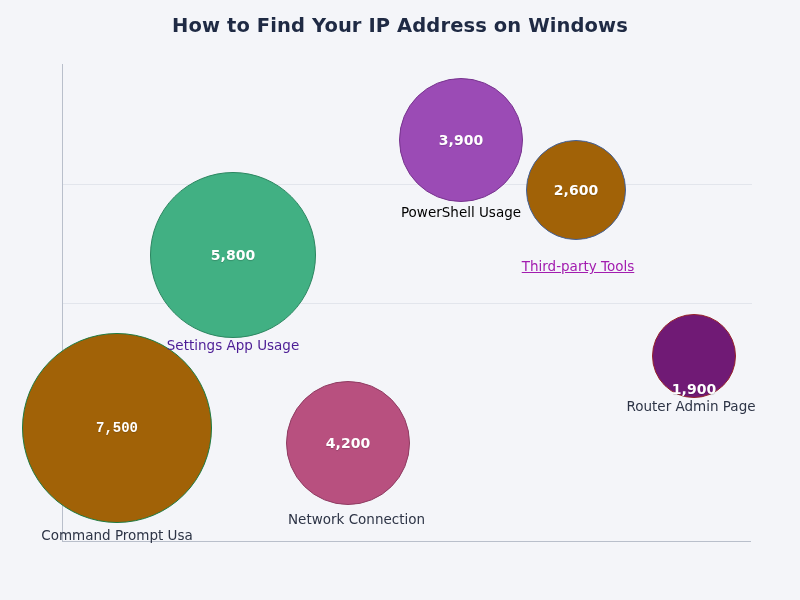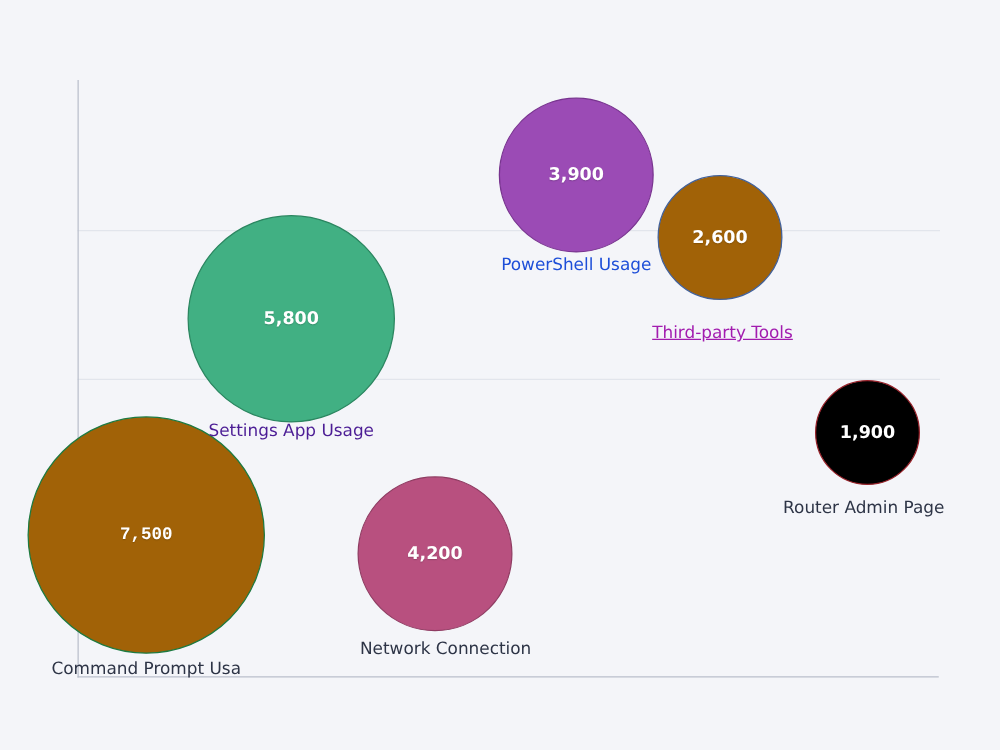--- a/index.html
+++ b/index.html
@@ -85,20 +85,21 @@
     white-space: nowrap;
     text-align: center;
     transform: translateX(-50%);
   }
 </style>
 </head>
 <body>
 
 <div id="chart-root">
 
+  <div id="chart-title">How to Find Your IP Address on Windows</div>
 
   <div id="plot-area">
       <div class="gridline" style="top: 120px; background: rgb(226, 229, 236);"></div>
       <div class="gridline" style="top: 239px; background: rgb(226, 229, 236);"></div>
     </div>
 
   <div id="axis-y"></div>
   <div id="axis-x"></div>
 
   <div id="bubbles-layer">
@@ -110,24 +111,24 @@
         <span class="bubble-value">5,800</span>
       </div>
       <div class="bubble-label" style="left: 233px; top: 337px; color: #4c1d95;">Settings App Usage</div>
       <div class="bubble" style="left: 286px; top: 381px; width: 124px; height: 124px; background: rgb(184, 80, 127); border: 1.6px solid rgb(143, 60, 98);">
         <span class="bubble-value">4,200</span>
       </div>
       <div class="bubble-label" style="left: 348px; top: 511px; color: rgb(45, 52, 70); padding-left: 17px;">Network Connection</div>
       <div class="bubble" style="left: 399px; top: 78px; width: 124px; height: 124px; background: rgb(155, 75, 181); border: 1.6px solid rgb(120, 52, 143); text-align: center;">
         <span class="bubble-value">3,900</span>
       </div>
-      <div class="bubble-label" style="left: 461px; top: 204px; color: #1d4ed8;">PowerShell Usage</div>
+      <div class="bubble-label" style="left: 461px; top: 204px; color: #000000;">PowerShell Usage</div>
       <div class="bubble" style="left: 526px; top: 140px; width: 100px; height: 100px; background: #a16207; border: 1.6px solid rgb(66, 97, 154);">
         <span class="bubble-value">2,600</span>
       </div>
       <div class="bubble-label" style="left: 578px; top: 258px; color: #a21caf; text-decoration: underline;">Third-party Tools</div>
-      <div class="bubble" style="left: 652px; top: 304px; width: 84px; height: 84px; background: #000000; border: 1.6px solid rgb(151, 34, 42);">
+      <div class="bubble" style="left: 652px; top: 314px; width: 84px; height: 84px; background: #701a75; border: 1.6px solid rgb(151, 34, 42); align-items: flex-end;">
         <span class="bubble-value">1,900</span>
       </div>
       <div class="bubble-label" style="left: 691px; top: 398px; color: rgb(45, 52, 70);">Router Admin Page</div>
     </div>
 
 </div>
 
 </body></html>

